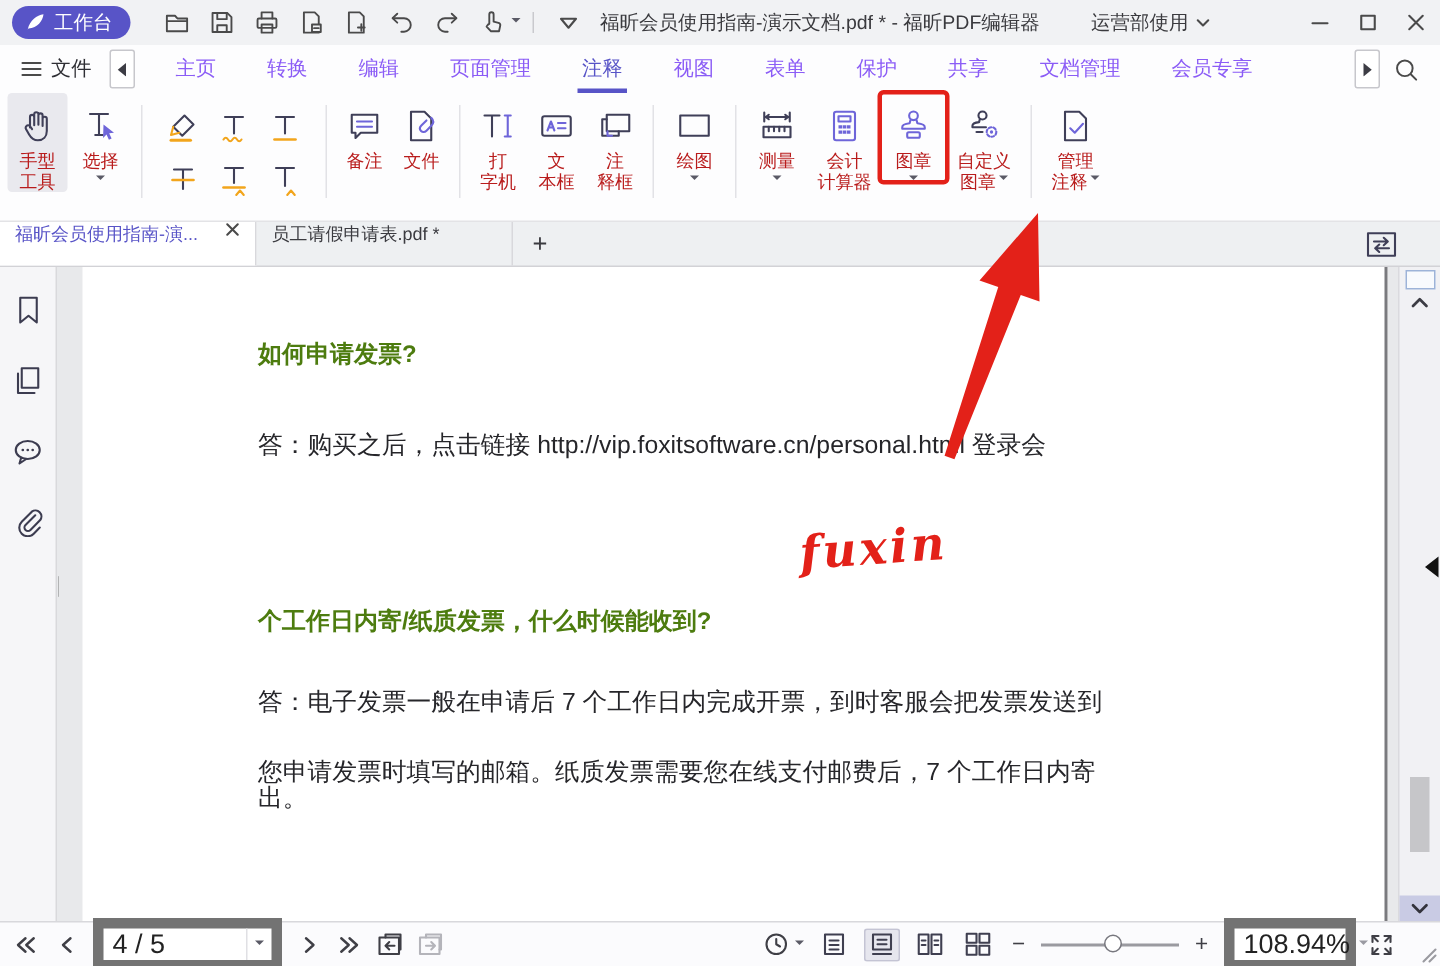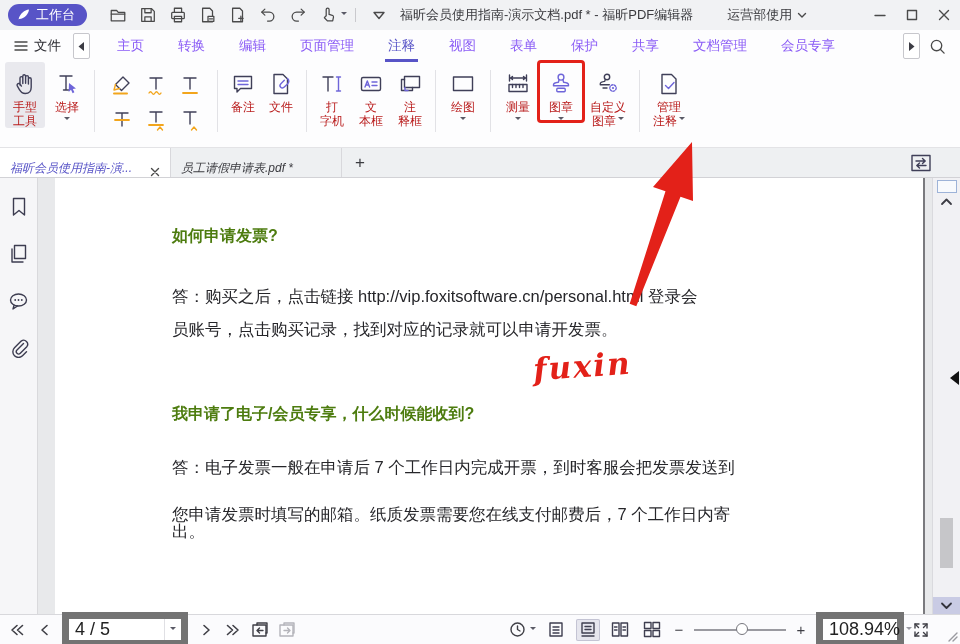--- a/index.html
+++ b/index.html
@@ -58,21 +58,21 @@
                column-gap:8px;row-gap:4px;padding:8px 8px 0 8px;}
   .mkb{display:flex;align-items:center;justify-content:center;}
   .inline-caret{display:inline-block;margin-left:2px;vertical-align:2px;}
   .stamp-highlight{position:absolute;left:-3px;top:-2px;right:-3px;bottom:0;border:3px solid #e32119;
                    border-radius:4px;pointer-events:none;}
   .toolbar-collapse{position:absolute;right:10px;top:128px;color:#8a8a92;}
 
   
   .tabbar{position:absolute;left:0;top:148px;width:960px;height:30px;background:#eef0f2;
           border-bottom:1px solid #d2d2d6;display:flex;align-items:stretch;box-sizing:border-box;}
-  .tab{display:flex;align-items:flex-end;font-size:12px;padding:0 10px;font-style:italic;}
+  .tab{display:flex;align-items:flex-start;font-size:12px;padding:0 10px;}
   .tab.active{background:#fff;color:#5854c7;width:150px;justify-content:space-between;
               border-right:1px solid #d8d8dc;}
   .tab.inactive{color:#3b3b40;width:150px;border-right:1px solid #d8d8dc;}
   .tab-new{width:36px;display:flex;align-items:center;justify-content:center;}
   .tab-right{margin-left:auto;display:flex;align-items:center;padding-right:28px;}
 
   
   .main{position:absolute;left:0;top:178px;width:960px;height:436px;background:#e8e9eb;}
   .sidebar{position:absolute;left:0;top:0;width:38px;height:436px;background:#f6f6f8;
            border-right:1px solid #d9d9dc;display:flex;flex-direction:column;align-items:center;
@@ -408,20 +408,31 @@
         <svg width="26" height="26" viewBox="0 0 26 26">
             <path class="stk c-dark" d="M4.5 4v6M21.5 4v6M5.5 7h15M7.5 5.5 5.5 7l2 1.5M18.5 5.5l2 1.5-2 1.5"></path>
             <rect class="stk c-dark" x="4" y="13.5" width="18" height="7"></rect>
             <path class="stk c-dark" d="M7.5 13.5v3M11 13.5v3M14.5 13.5v3M18 13.5v3"></path>
           </svg>
       </span>
       <span class="tl">测量</span>
       <span class="drop"></span>
     </div>
 
+    <div class="tbtn" style="width:46px">
+      <span class="icn">
+        <svg width="26" height="26" viewBox="0 0 26 26">
+            <rect class="stk c-purple" x="6" y="3.5" width="14" height="19" rx="1.5"></rect>
+            <path class="stk c-purple" d="M9 6.5h8v3.5H9z"></path>
+            <path class="fil c-purple" d="M9 12.5h2.4v2.2H9zM11.8 12.5h2.4v2.2h-2.4zM14.6 12.5H17v2.2h-2.4zM9 16h2.4v2.2H9zM11.8 16h2.4v2.2h-2.4zM14.6 16H17v2.2h-2.4z"></path>
+          </svg>
+      </span>
+      <span class="tl">会计</span>
+      <span class="tl">计算器</span>
+    </div>
 
     <div class="tbtn" style="width:42px">
       <div class="stamp-highlight"></div>
       <span class="icn">
         <svg width="26" height="26" viewBox="0 0 26 26">
             <circle class="stk c-purple" cx="13" cy="6.2" r="2.9"></circle>
             <path class="stk c-purple" d="M11 9l-.6 2.2c-2.9.3-4.9 1-4.9 2.6v1h15v-1c0-1.6-2-2.3-4.9-2.6L15 9"></path>
             <rect class="stk c-purple" x="8.8" y="17.2" width="8.4" height="3.6" rx="1"></rect>
           </svg>
       </span>
@@ -511,23 +522,22 @@
             <path class="stk" d="M14.5 5.5 8 12a2.3 2.3 0 0 0 3.3 3.3l6.5-6.6a4 4 0 0 0-5.6-5.6L5.5 9.8a5.6 5.6 0 0 0 8 8l4-4.1"></path>
           </svg>
       </span>
     </div>
     <div class="handle-left"></div>
 
     <div class="docarea">
       <div class="page">
         <div class="doc-h" style="left:117px;top:48px;">如何申请发票?</div>
         <div class="doc-p" style="left:117px;top:108px;">答：购买之后，点击链接 http://vip.foxitsoftware.cn/personal.html 登录会</div>
-        <div class="doc-p" style="left:117px;top:141px;">员账号，点击购买记录，找到对应的记录就可以申请开发票。</div>
         <div class="stamp-sig">fuxin</div>
-        <div class="doc-h" style="left:117px;top:226px;">我申请了电子/会员专享，什么时候能收到?</div>
+        <div class="doc-h" style="left:117px;top:226px;">个工作日内寄/纸质发票，什么时候能收到?</div>
         <div class="doc-p" style="left:117px;top:279px;">答：电子发票一般在申请后 7 个工作日内完成开票，到时客服会把发票发送到</div>
         <div class="doc-p" style="left:117px;top:326px;">您申请发票时填写的邮箱。纸质发票需要您在线支付邮费后，7 个工作日内寄</div>
         <div class="doc-p" style="left:117px;top:343px;">出。</div>
       </div>
     </div>
 
     <div class="scrollbar">
       <div class="split-box"></div>
       <span class="sc-up">
         <svg width="13" height="9" viewBox="0 0 13 9">

